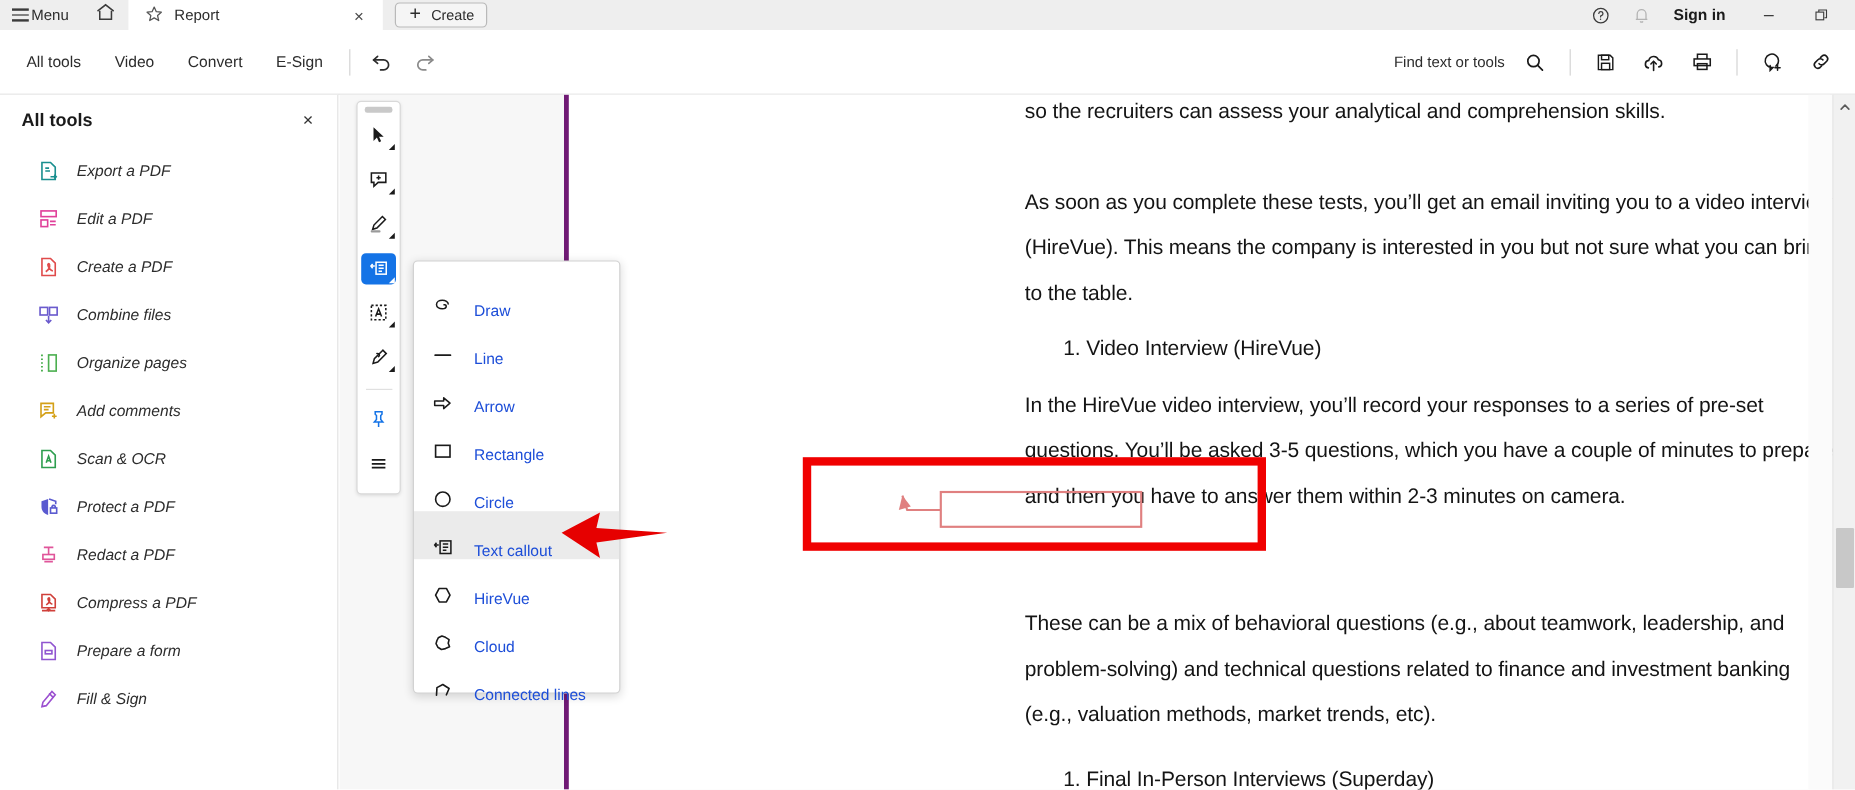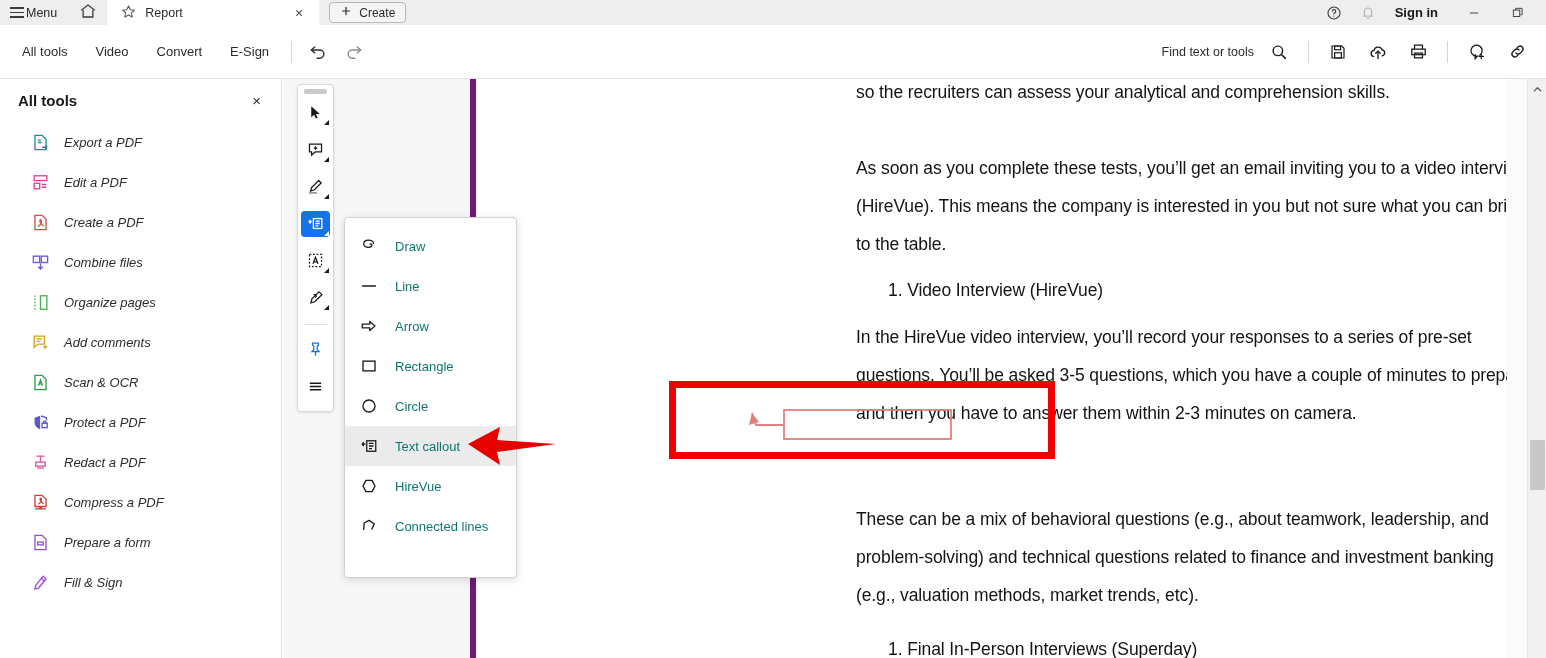--- a/index.html
+++ b/index.html
@@ -73,21 +73,21 @@
   }
   .sb-ic { width: 20px; height: 20px; display: flex; align-items: center; justify-content: center; }
 
   
   .viewer {
     position: absolute; left: 283px; top: 79px; width: 1263px; height: 579px;
     background: #f7f7f7;
   }
   .page {
     position: absolute; left: 187px; top: 0px; width: 1055px; height: 579px;
-    background: #ffffff; border-left: 6px solid #701a75;
+    background: #ffffff; border-left: 4px solid #701a75;
   }
   .doc { position: absolute; left: 0; top: 0; width: 1055px; height: 579px; padding: 0; }
   .doc p {
     position: absolute; font-family: "Liberation Sans", sans-serif;
     font-size: 17.5px; color: #141414; line-height: 38px; letter-spacing: -0.1px;
     width: 680px; left: 380px;
   }
   .doc p.ol { left: 412px; width: 650px; }
 
   
@@ -108,22 +108,22 @@
   .vbtn.sel .caret { border-bottom-color: #ffffff; }
   .vdiv { width: 22px; height: 1px; background: #e0e0e0; margin: 2px 0 12px; }
 
   
   .menu {
     position: absolute; left: 344px; top: 217px; width: 173px; height: 361px;
     background: #ffffff; border: 1px solid #d2d2d2; border-radius: 4px;
     box-shadow: 0 2px 8px rgba(0,0,0,0.14); padding: 8px 0;
   }
   .mitem {
-    display: flex; align-items: center; gap: 16px; height: 40px; padding-left: 14px;
-    font-size: 13px; color: #0f766e;
+    display: flex; align-items: flex-end; gap: 16px; height: 40px; padding-left: 14px;
+    font-size: 13px; color: #1d4ed8;
   }
   .mitem.active { background: #ebebeb; }
   .mic { width: 20px; height: 20px; display: flex; align-items: center; justify-content: center; }
 
   
   .annot-box {
     position: absolute; left: 669px; top: 381px; width: 386px; height: 78px;
     border: 7px solid #f00000; background: transparent;
   }
   .callout-svg { position: absolute; left: 700px; top: 395px; }
@@ -562,20 +562,28 @@
 
     <div class="mitem">
       <span class="mic">
         <svg width="18" height="18" viewBox="0 0 24 24" fill="none" stroke="#1a1a1a" stroke-width="1.8" stroke-linejoin="round">
           <path d="M8 4.5h8l4 7.5-4 7.5H8l-4-7.5z"></path>
         </svg>
       </span>
       <span>HireVue</span>
     </div>
 
+    <div class="mitem">
+      <span class="mic">
+        <svg width="18" height="18" viewBox="0 0 24 24" fill="none" stroke="#1a1a1a" stroke-width="1.8" stroke-linejoin="round">
+          <path d="M7 6 11 4l4 1.5 4 2.5-1 4 1.5 4-4.5 2-4.5 1-4-2.5-2-4 1-3.5z"></path>
+        </svg>
+      </span>
+      <span>Cloud</span>
+    </div>
 
     <div class="mitem">
       <span class="mic">
         <svg width="18" height="18" viewBox="0 0 24 24" fill="none" stroke="#1a1a1a" stroke-width="1.8" stroke-linejoin="round" stroke-linecap="round">
           <path d="M5 16.5 5.5 8 12 4.5l7 4.5-3 7"></path>
         </svg>
       </span>
       <span>Connected lines</span>
     </div>
 

